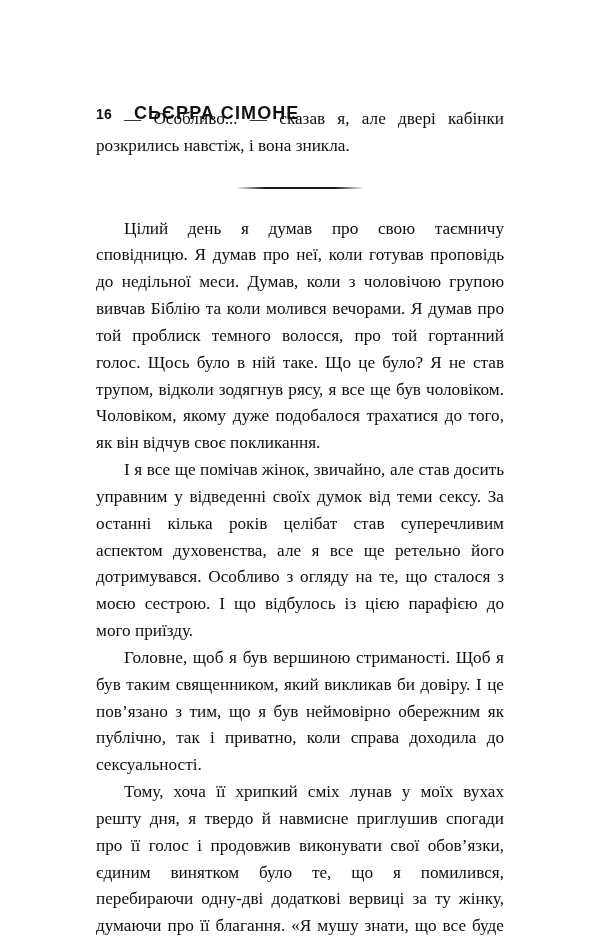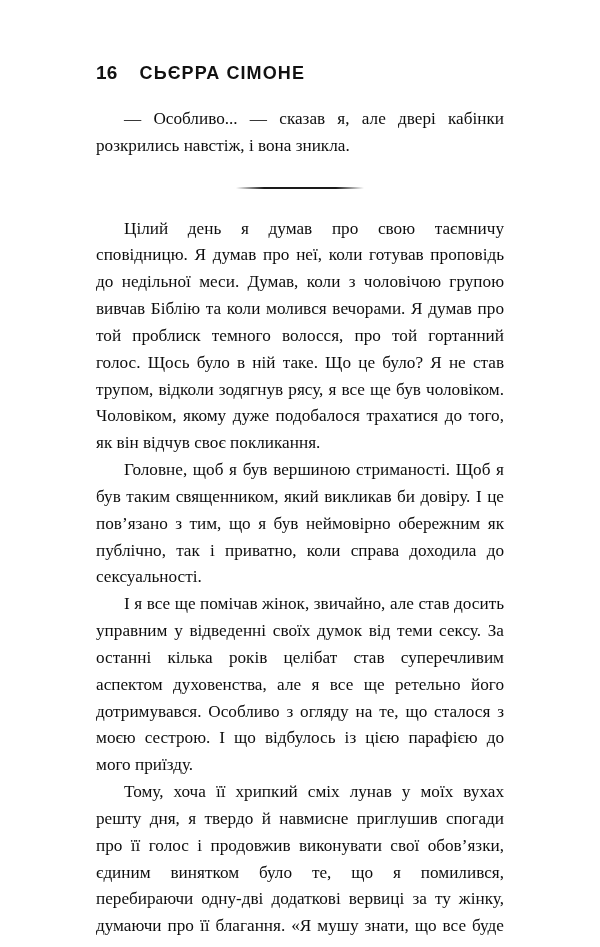--- a/index.html
+++ b/index.html
@@ -21,24 +21,25 @@
     position: absolute;
     top: 62px;
     left: 96px;
     right: 96px;
     display: flex;
     align-items: baseline;
     gap: 22px;
     font-family: "Liberation Sans", sans-serif;
   }
   .folio {
-    font-size: 19px;
+    font-size: 14px;
     font-weight: bold;
     letter-spacing: 0.2px;
     color: #111111;
+    margin-top: 44px;
   }
   .running-title {
     font-size: 18px;
     font-weight: bold;
     letter-spacing: 1.1px;
     color: #111111;
   }
   .body {
     position: absolute;
     top: 106px;
@@ -84,19 +85,19 @@
 
   <div class="body">
 
     <p class="first">— Особливо... — сказав я, але двері кабінки розкрились навстіж, і вона зникла.</p>
 
     <div class="divider">
       <div class="rule"></div>
     </div>
 
     <p class="indent">Цілий день я думав про свою таємничу сповідницю. Я думав про неї, коли готував проповідь до недільної меси. Думав, коли з чоловічою групою вивчав Біблію та коли молився вечорами. Я думав про той проблиск темного волосся, про той гортанний голос. Щось було в ній таке. Що це було? Я не став трупом, відколи зодягнув рясу, я все ще був чоловіком. Чоловіком, якому дуже подобалося трахатися до того, як він відчув своє покликання.</p>
+    <p class="indent">І я все ще помічав жінок, звичайно, але став досить управним у відведенні своїх думок від теми сексу. За останні кілька років целібат став суперечливим аспектом духовенства, але я все ще ретельно його дотримувався. Особливо з огляду на те, що сталося з моєю сестрою. І що відбулось із цією парафією до мого приїзду.</p>
     <p class="indent">Головне, щоб я був вершиною стриманості. Щоб я був таким священником, який викликав би довіру. І це пов’язано з тим, що я був неймовірно обережним як публічно, так і приватно, коли справа доходила до сексуальності.</p>
-    <p class="indent">І я все ще помічав жінок, звичайно, але став досить управним у відведенні своїх думок від теми сексу. За останні кілька років целібат став суперечливим аспектом духовенства, але я все ще ретельно його дотримувався. Особливо з огляду на те, що сталося з моєю сестрою. І що відбулось із цією парафією до мого приїзду.</p>
     <p class="indent">Тому, хоча її хрипкий сміх лунав у моїх вухах решту дня, я твердо й навмисне приглушив спогади про її голос і продовжив виконувати свої обов’язки, єдиним винятком було те, що я помилився, перебираючи одну-дві додаткові вервиці за ту жінку, думаючи про її благання. «Я мушу знати, що все буде гаразд».</p>
 
   </div>
 
 </div>
 
 </body></html>

